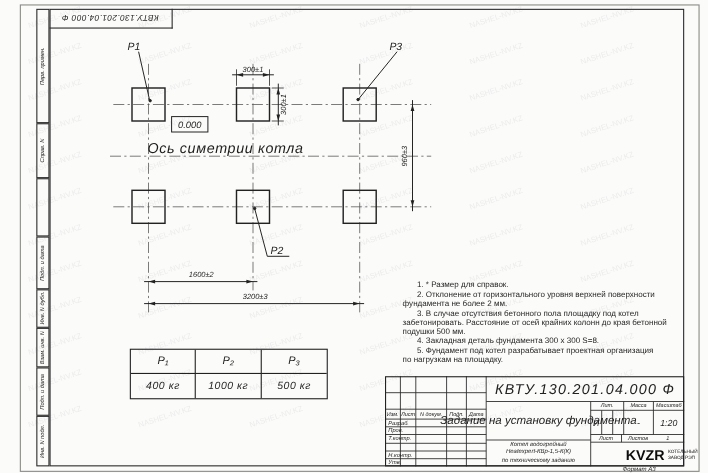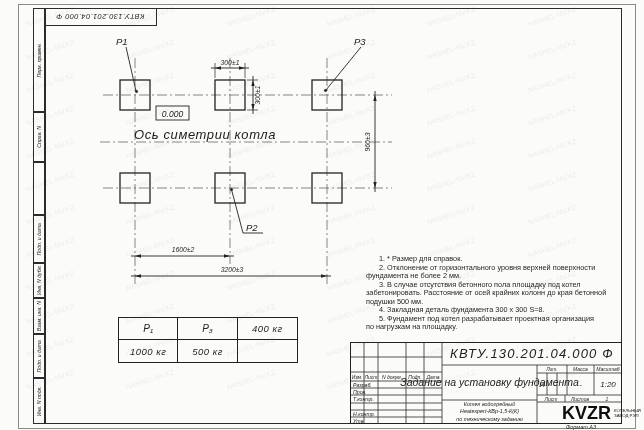--- a/index.html
+++ b/index.html
@@ -51,21 +51,21 @@
   #tblock{position:absolute;left:350px;top:342px;width:272px;height:82px;z-index:3;
           border:1.4px solid #222;box-sizing:border-box;}
   .tb-lab{position:absolute;z-index:4;font-size:5px;font-style:italic;color:#222;
           display:flex;align-items:center;justify-content:center;white-space:nowrap;}
   .tb-left{justify-content:flex-start;padding-left:2px;font-size:5.2px;}
   .tb-doc{font-size:13px;letter-spacing:1.2px;}
   .tb-title{font-size:10.5px;line-height:11px;text-align:center;flex-direction:column;}
   .tb-sub{flex-direction:column;font-size:5.4px;line-height:7.3px;}
   .tb-val{font-size:8px;}
   .logo-wrap{position:absolute;z-index:4;display:flex;align-items:center;justify-content:center;gap:3px;}
-  .logo-kvzr{font-size:18px;font-weight:bold;font-style:normal;letter-spacing:0;color:#0d0d0d;padding-left:41px;}
+  .logo-kvzr{font-size:13px;font-weight:bold;font-style:normal;letter-spacing:0;color:#0d0d0d;padding-left:41px;}
   .logo-cap{display:flex;flex-direction:column;font-size:4.3px;line-height:5px;font-style:normal;color:#0d0d0d;}
   .fmt{position:absolute;left:540px;top:423px;width:82px;height:7px;z-index:3;
        font-size:5.5px;font-style:italic;display:flex;align-items:center;justify-content:center;}
 </style>
 </head>
 <body>
 
 <div id="page">
 
   <div id="wm-layer">
@@ -277,20 +277,21 @@
     <div class="ind">3. В случае отсутствия бетонного пола площадку под котел</div>
     <div>забетонировать. Расстояние от осей крайних колонн до края бетонной</div>
     <div>подушки 500 мм.</div>
     <div class="ind">4. Закладная деталь фундамента 300 x 300 S=8.</div>
     <div class="ind">5. Фундамент под котел разрабатывает проектная организация</div>
     <div>по нагрузкам на площадку.</div>
   </div>
 
   <div id="ltable">
     <div class="cell hd">P₁</div>
+    <div class="cell hd">P₂</div>
     <div class="cell hd">P₃</div>
     <div class="cell vl2">400 кг</div>
     <div class="cell vl2">1000 кг</div>
     <div class="cell vl2">500 кг</div>
   </div>
 
   <div id="tblock"></div>
   <span class="tb-lab" style="left:350px;top:372px;width:14px;height:9px;">Изм.</span>
   <span class="tb-lab" style="left:364px;top:372px;width:14px;height:9px;">Лист</span>
   <span class="tb-lab" style="left:378px;top:372px;width:28px;height:9px;">N докум.</span>

